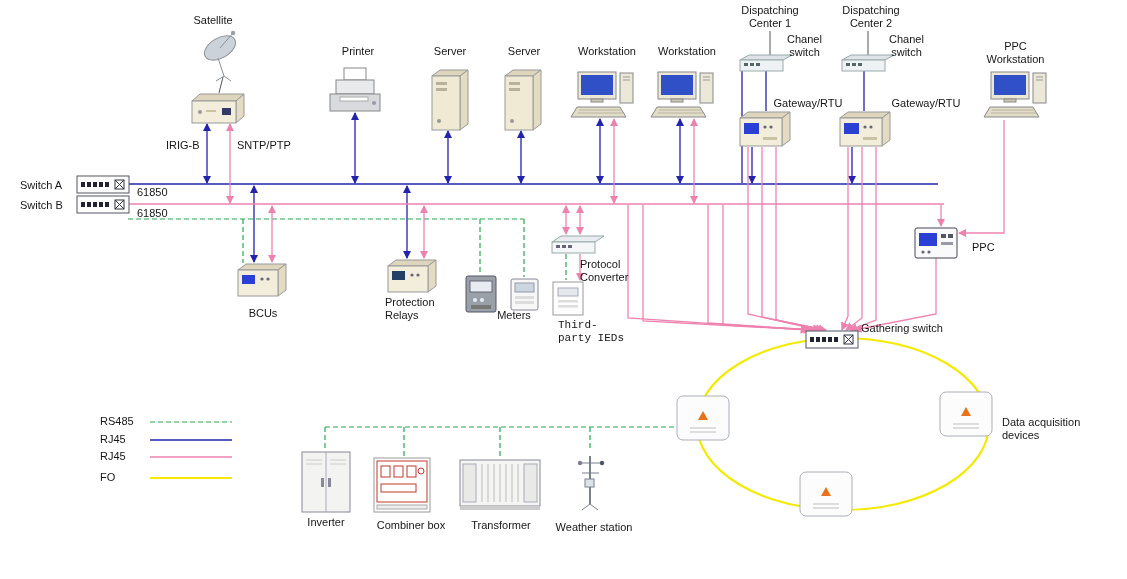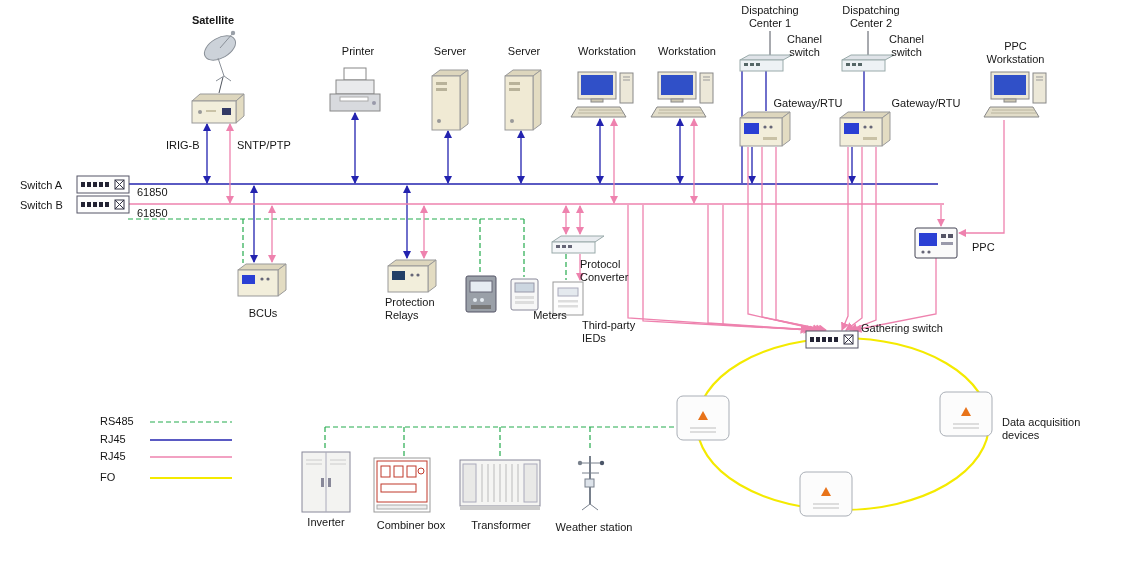--- a/index.html
+++ b/index.html
@@ -369,44 +369,44 @@
   </g>
 
   <g transform="translate(800,472)">
     <rect width="52" height="44" rx="6" fill="#fcfcfc" stroke="#a9aeb6"></rect>
     <path d="M21,24 h10 l-5,-9 z" fill="#e8731a"></path>
     <rect x="13" y="31" width="26" height="2" fill="#ddd"></rect>
     <rect x="13" y="35" width="26" height="2" fill="#ddd"></rect>
   </g>
 </svg>
 
-<div class="lbl" style="left:178px;top:14px;width:70px;font-weight:bold;">Satellite</div>
+<div class="lbl" style="left:178px;top:14px;width:70px;">Satellite</div>
 <div class="lbl" style="left:330px;top:45px;width:56px;">Printer</div>
 <div class="lbl" style="left:428px;top:45px;width:44px;">Server</div>
 <div class="lbl" style="left:502px;top:45px;width:44px;">Server</div>
 <div class="lbl" style="left:572px;top:45px;width:70px;">Workstation</div>
 <div class="lbl" style="left:652px;top:45px;width:70px;">Workstation</div>
 <div class="lbl" style="left:735px;top:4px;width:70px;">Dispatching Center 1</div>
 <div class="lbl" style="left:782px;top:33px;width:45px;">Chanel switch</div>
 <div class="lbl" style="left:836px;top:4px;width:70px;">Dispatching Center 2</div>
 <div class="lbl" style="left:884px;top:33px;width:45px;">Chanel switch</div>
 <div class="lbl" style="left:978px;top:40px;width:75px;">PPC Workstation</div>
 <div class="lbl" style="left:768px;top:97px;width:80px;">Gateway/RTU</div>
 <div class="lbl" style="left:886px;top:97px;width:80px;">Gateway/RTU</div>
 <div class="lbl left" style="left:20px;top:179px;width:55px;">Switch A</div>
 <div class="lbl left" style="left:20px;top:199px;width:55px;">Switch B</div>
 <div class="lbl left" style="left:137px;top:186px;width:40px;">61850</div>
 <div class="lbl left" style="left:137px;top:207px;width:40px;">61850</div>
 <div class="lbl left" style="left:150px;top:139px;width:45px;margin-left:16px;">IRIG-B</div>
 <div class="lbl left" style="left:237px;top:139px;width:62px;">SNTP/PTP</div>
 <div class="lbl" style="left:233px;top:307px;width:60px;">BCUs</div>
 <div class="lbl left" style="left:385px;top:296px;width:62px;">Protection Relays</div>
-<div class="lbl" style="left:490px;top:309px;width:48px;margin-left:36px;">Meters</div>
+<div class="lbl" style="left:490px;top:309px;width:48px;">Meters</div>
 <div class="lbl left" style="left:580px;top:258px;width:60px;">Protocol Converter</div>
-<div class="lbl left" style="left:582px;top:319px;width:70px;">Third-party IEDs</div>
+<div class="lbl left" style="left:558px;top:319px;width:70px;font-family:Liberation Mono, monospace;">Third-party IEDs</div>
 <div class="lbl left" style="left:972px;top:241px;width:35px;">PPC</div>
 <div class="lbl left" style="left:861px;top:322px;width:92px;">Gathering switch</div>
 <div class="lbl left" style="left:1002px;top:416px;width:95px;">Data acquisition devices</div>
 <div class="lbl" style="left:298px;top:516px;width:56px;">Inverter</div>
 <div class="lbl" style="left:366px;top:519px;width:90px;">Combiner box</div>
 <div class="lbl" style="left:460px;top:519px;width:82px;">Transformer</div>
 <div class="lbl" style="left:542px;top:521px;width:104px;">Weather station</div>
 
 <div class="lbl left" style="left:100px;top:415px;width:46px;">RS485</div>
 <div class="lbl left" style="left:100px;top:433px;width:46px;">RJ45</div>

